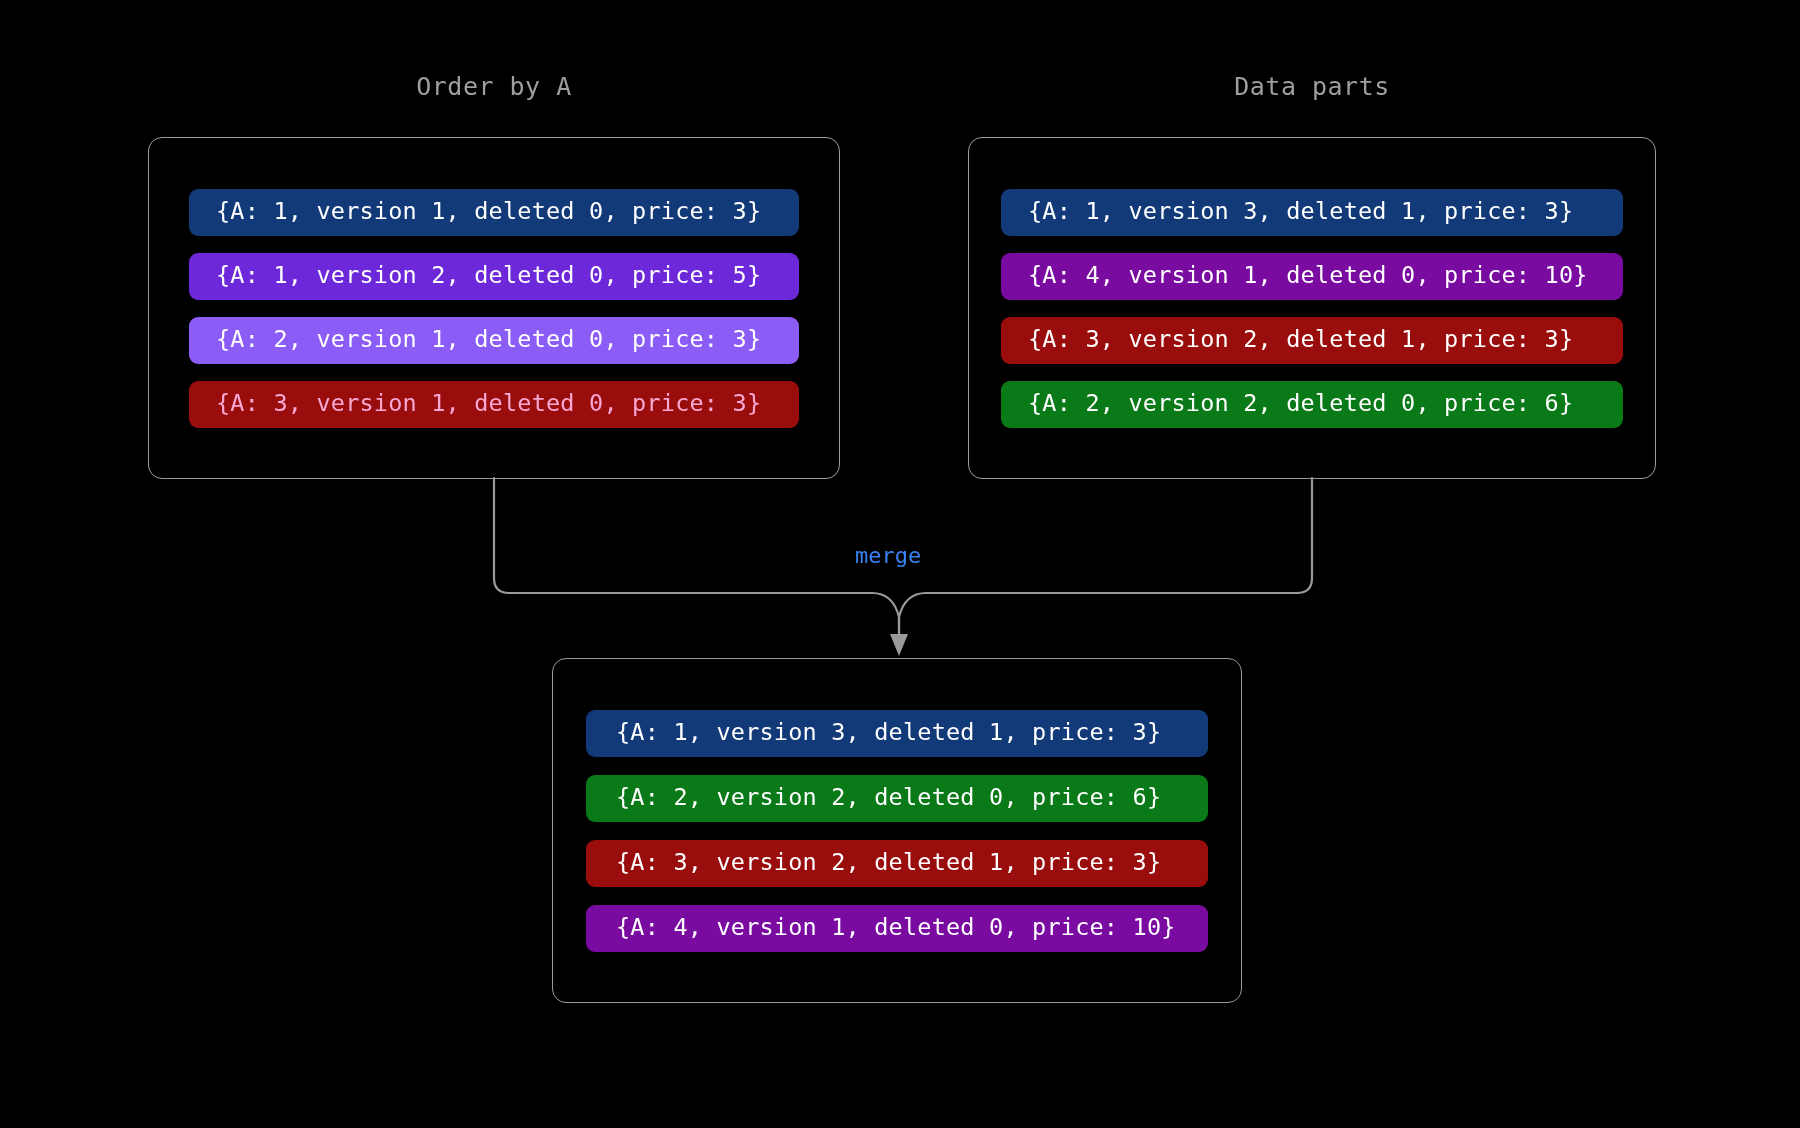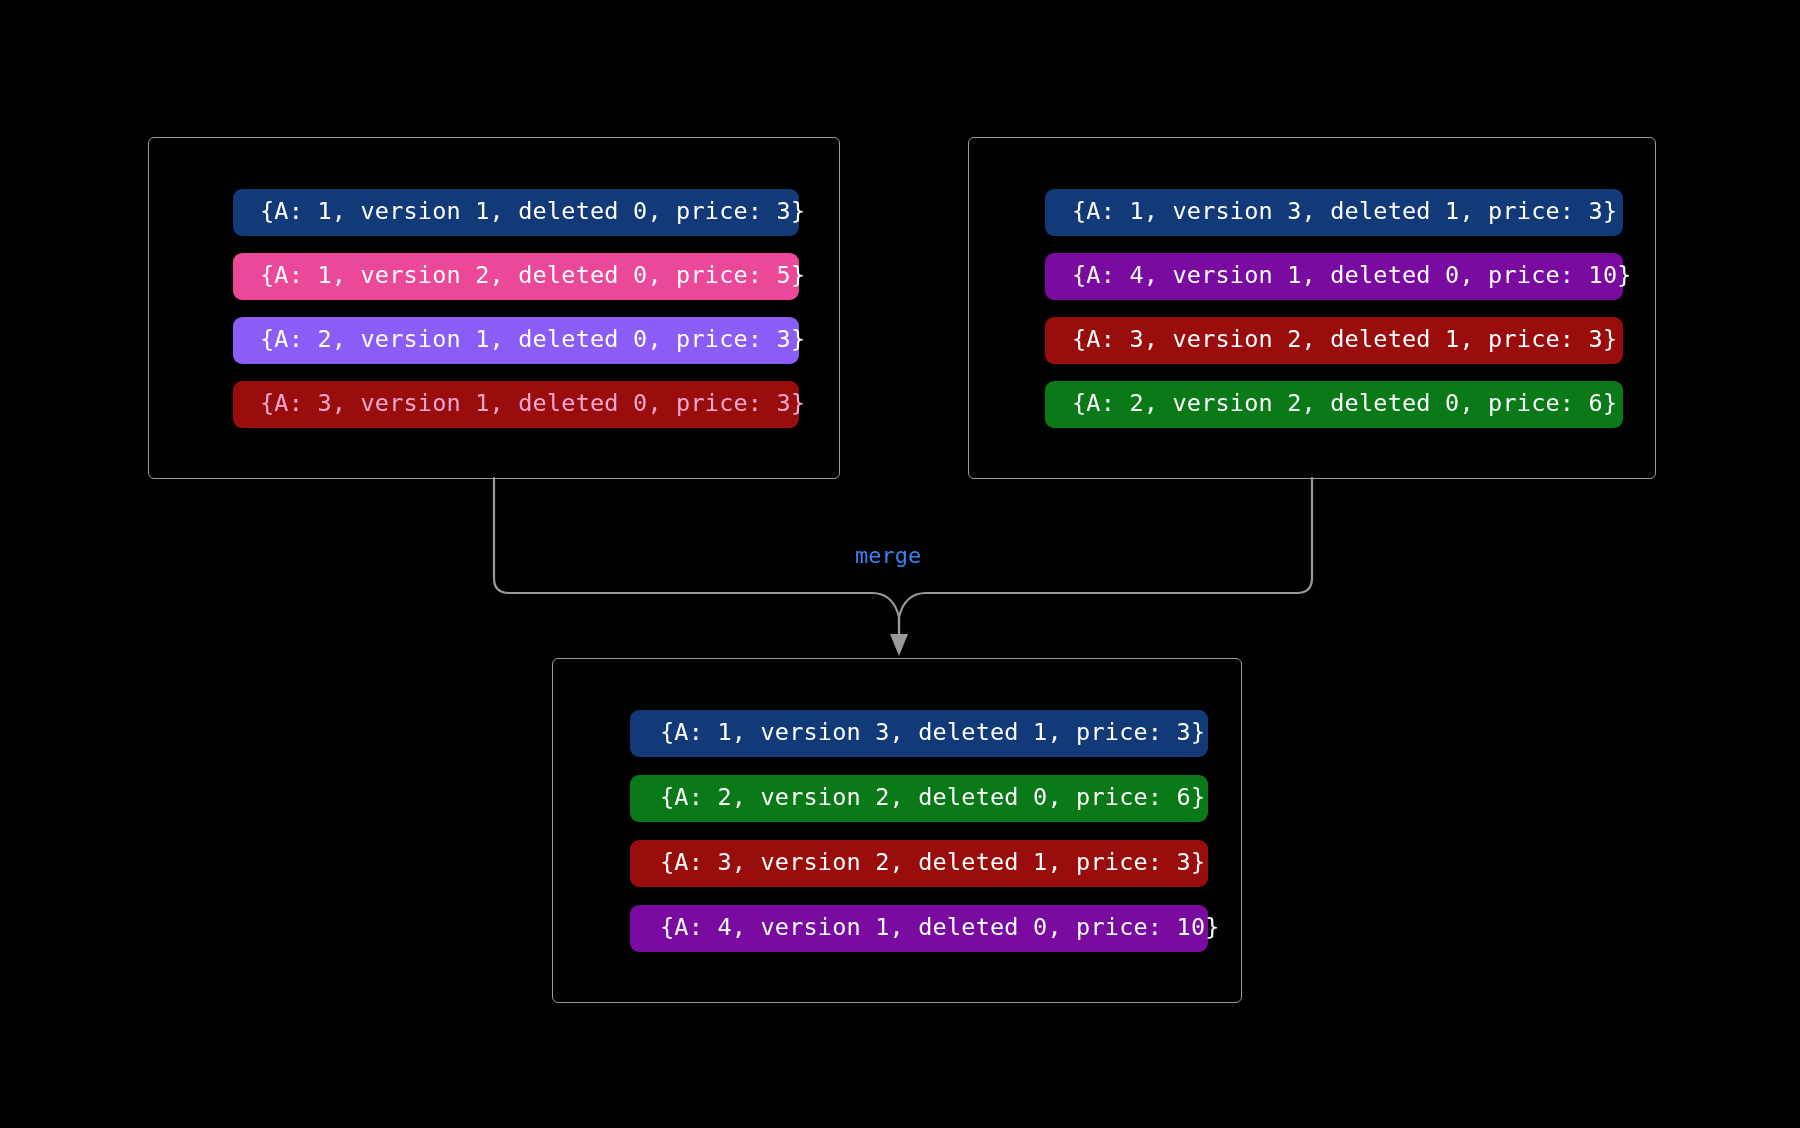--- a/index.html
+++ b/index.html
@@ -37,27 +37,26 @@
     white-space: nowrap;
     text-align: center;
     font-family: "DejaVu Sans Mono", "Liberation Mono", monospace;
   }
 
   
   .panel {
     position: absolute;
     box-sizing: border-box;
     border: 1.6px solid #9a9a9a;
-    border-radius: 6px;
+    border-radius: 14px;
     background: transparent;
     z-index: 2;
     display: flex;
     flex-direction: column;
     justify-content: center;
-    padding-left: 44px;
   }
   .panel-inner {
     display: flex;
     flex-direction: column;
     width: 100%;
     box-sizing: border-box;
   }
 
   
   .chip {
@@ -118,30 +117,32 @@
              Q 1312 593 1297 593
              L 926 593
              Q 905 593 899 617
              L 899 648" fill="none" stroke="#9a9a9a" stroke-width="2.2" stroke-linecap="round" stroke-linejoin="round"></path>
 
     <path d="M 890 634 L 899 656 L 908 634 Z" fill="#9a9a9a" stroke="none"></path>
   </svg>
 
   <div id="merge-label" style="left: 855px; top: 543px; color: #3b82f6;">merge</div>
 
+  <div class="panel-title" style="left: 148px; top: 72px; width: 692px; color: rgb(158, 158, 158);">Order by A</div>
 
   <div class="panel panel-top" style="left: 148px; top: 137px; width: 692px; height: 342px; border-color: rgb(154, 154, 154);">
     <div class="panel-inner" style="padding:0 40px;">
       <div class="chip" style="background-color: rgb(18, 58, 120); color: rgb(255, 255, 255);">{A: 1, version 1, deleted 0, price: 3}</div>
-      <div class="chip" style="background-color: #ec4899; color: rgb(255, 255, 255);">{A: 1, version 2, deleted 0, price: 5}</div>
+      <div class="chip" style="background-color: #6d28d9; color: rgb(255, 255, 255);">{A: 1, version 2, deleted 0, price: 5}</div>
       <div class="chip" style="background-color: #8b5cf6; color: rgb(255, 255, 255);">{A: 2, version 1, deleted 0, price: 3}</div>
       <div class="chip" style="background-color: rgb(154, 13, 13); color: #f9a8d4;">{A: 3, version 1, deleted 0, price: 3}</div>
     </div>
   </div>
 
+  <div class="panel-title" style="left: 968px; top: 72px; width: 688px; color: rgb(158, 158, 158);">Data parts</div>
 
   <div class="panel panel-top" style="left: 968px; top: 137px; width: 688px; height: 342px; border-color: rgb(154, 154, 154);">
     <div class="panel-inner" style="padding:0 32px;">
       <div class="chip" style="background-color: rgb(18, 58, 120); color: rgb(255, 255, 255);">{A: 1, version 3, deleted 1, price: 3}</div>
       <div class="chip" style="background-color: rgb(122, 11, 160); color: rgb(255, 255, 255);">{A: 4, version 1, deleted 0, price: 10}</div>
       <div class="chip" style="background-color: rgb(154, 13, 13); color: rgb(255, 255, 255);">{A: 3, version 2, deleted 1, price: 3}</div>
       <div class="chip" style="background-color: rgb(10, 122, 24); color: rgb(255, 255, 255);">{A: 2, version 2, deleted 0, price: 6}</div>
     </div>
   </div>
 

